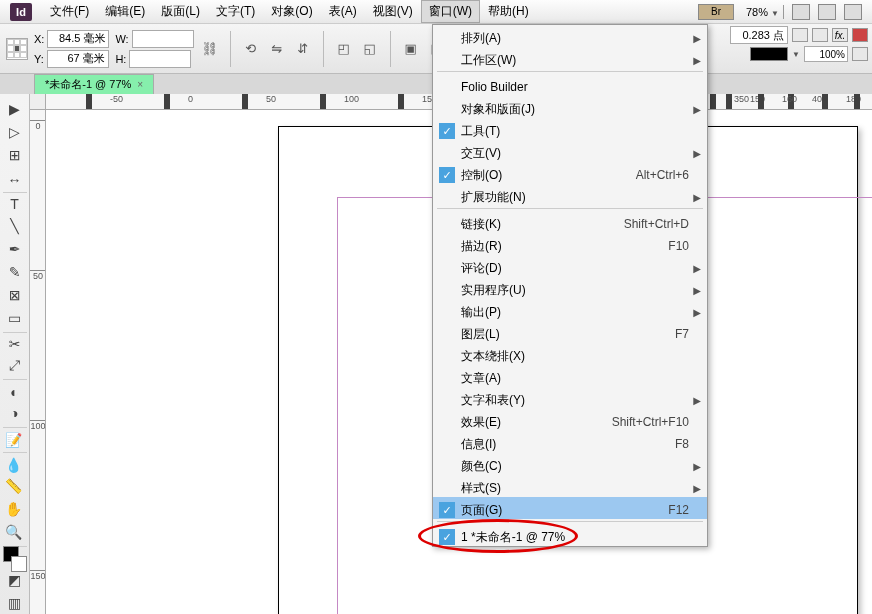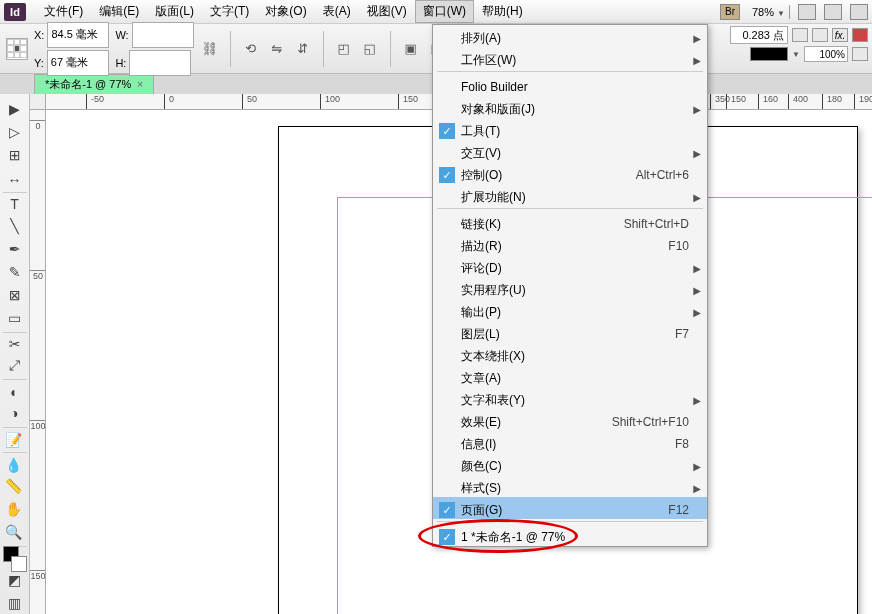--- a/index.html
+++ b/index.html
@@ -1,54 +1,54 @@
 <!DOCTYPE html>
 <html><head>
 <meta charset="utf-8">
 <style>
 * { margin: 0; padding: 0; box-sizing: border-box; font-family: "Microsoft YaHei", "SimSun", Arial, sans-serif; }
 body { background: #f0f0f0; overflow: hidden; width: 872px; height: 614px; position: relative; }
 
 
-.menubar { height: 24px; background: linear-gradient(#fdfdfd,#e8e8e8); display: flex; align-items: center; padding: 0 4px; font-size: 12px; border-bottom: 1px solid #ccc; }
+.menubar { height: 24px; background: linear-gradient(#fdfdfd,#e8e8e8); display: flex; align-items: center; padding: 0 10px; font-size: 12px; border-bottom: 1px solid #ccc; }
 .app-logo { width: 22px; height: 18px; background: #4a2a4a; color: #fff; font-weight: bold; font-size: 11px; display: flex; align-items: center; justify-content: center; margin-right: 10px; border-radius: 2px; }
 .menu-item { padding: 3px 8px; cursor: default; }
 .menu-item.open { background: #dcdcdc; border: 1px solid #aaa; padding: 2px 7px; }
 .menubar-right { margin-left: auto; display: flex; align-items: center; gap: 8px; }
-.br-badge { width: 20px; height: 16px; background: #c4b08a; font-size: 10px; display: flex; align-items: center; justify-content: center; border: 1px solid #888; }
+.br-badge { width: 36px; height: 16px; background: #c4b08a; font-size: 10px; display: flex; align-items: center; justify-content: center; border: 1px solid #888; }
 .zoom-box { font-size: 11px; padding: 1px 4px; border-right: 1px solid #999; }
 .tri-down { font-size: 8px; color: #555; }
 .top-icon { width: 18px; height: 16px; border: 1px solid #888; background: #ddd; }
 
 
 .controlbar { height: 50px; background: linear-gradient(#f5f5f5,#e5e5e5); border-bottom: 1px solid #bbb; display: flex; align-items: center; padding: 0 6px; font-size: 11px; gap: 6px; position: relative; }
 .xy-group { display: flex; flex-direction: column; gap: 2px; }
 .xy-row { display: flex; align-items: center; gap: 3px; }
-.xy-row input { width: 62px; height: 18px; font-size: 11px; padding: 12px 3px; border: 1px solid #aaa; background: #fff; }
+.xy-row input { width: 62px; height: 18px; font-size: 11px; padding: 4px 3px; border: 1px solid #aaa; background: #fff; text-align: right; }
 .ref-point { width: 22px; height: 22px; border: 1px solid #aaa; display: grid; grid-template-columns: repeat(3,1fr); grid-template-rows: repeat(3,1fr); background: #fff; }
 .ref-point span { border: 1px solid #ccc; }
 .ref-point span.sel { background: #555; }
 .ctrl-icon { width: 20px; height: 20px; display: flex; align-items: center; justify-content: center; font-size: 13px; color: #555; }
 .sep { width: 1px; height: 36px; background: #bbb; margin: 0 4px; }
 .right-ctrl { position: absolute; right: 4px; top: 2px; display: flex; flex-direction: column; gap: 2px; align-items: flex-end; }
 .right-ctrl-row { display: flex; align-items: center; gap: 4px; }
 .pts-input { width: 58px; height: 18px; font-size: 11px; border: 1px solid #aaa; text-align: right; padding-right: 3px; }
 .swatch-long { width: 38px; height: 14px; background: #000; border: 1px solid #888; }
 .pct-input { width: 44px; height: 16px; font-size: 10px; border: 1px solid #aaa; text-align: right; padding-right: 2px; background: #fff; }
 .tiny-icon { width: 16px; height: 14px; border: 1px solid #999; background: #e8e8e8; }
 
 
 .doctab-bar { height: 20px; background: #d8d8d8; display: flex; align-items: flex-end; padding-left: 34px; font-size: 11px; }
 .doctab { background: #86efac; border: 1px solid #aaa; border-bottom: none; padding: 2px 10px; display: flex; align-items: center; gap: 6px; }
 .doctab .x { font-size: 10px; color: #666; cursor: default; }
 
 
 .workspace { position: absolute; top: 94px; left: 30px; right: 0; bottom: 0; background: #fff; }
 .ruler-h { position: absolute; top: 0; left: 16px; right: 0; height: 16px; background: #f6f6f6; border-bottom: 1px solid #aaa; overflow: hidden; font-size: 9px; color: #555; }
-.ruler-h .tick { position: absolute; top: 0; height: 16px; border-left: 1px solid #404040; padding-left: 4px; text-align: center; }
+.ruler-h .tick { position: absolute; top: 0; height: 16px; border-left: 6px solid #404040; padding-left: 18px; text-align: center; }
 .ruler-v { position: absolute; top: 16px; left: 0; bottom: 0; width: 16px; background: #f6f6f6; border-right: 1px solid #aaa; overflow: hidden; font-size: 9px; color: #555; }
 .ruler-v .tick { position: absolute; left: 0; width: 16px; border-top: 1px solid #888; text-align: center; }
 .ruler-corner { position: absolute; top: 0; left: 0; width: 16px; height: 16px; background: #eee; border-right: 1px solid #aaa; border-bottom: 1px solid #aaa; }
 .canvas { position: absolute; top: 16px; left: 16px; right: 0; bottom: 0; background: #fff; }
 .page { position: absolute; top: 16px; left: 232px; width: 580px; height: 520px; background: #fff; border: 1px solid #000; box-shadow: 3px 3px 6px rgba(0,0,0,0.25); }
 .page-margin { position: absolute; top: 70px; left: 58px; right: -20px; bottom: -20px; border: 1px solid #c488c4; }
 
 
 .toolbox { position: absolute; top: 94px; left: 0; width: 30px; bottom: 0; background: linear-gradient(#f4f4f4,#e9e9e9); border-right: 1px solid #bbb; display: flex; flex-direction: column; align-items: center; padding-top: 4px; gap: 1px; }
 .tool { width: 24px; height: 22px; display: flex; align-items: center; justify-content: center; font-size: 14px; color: #444; cursor: default; }

